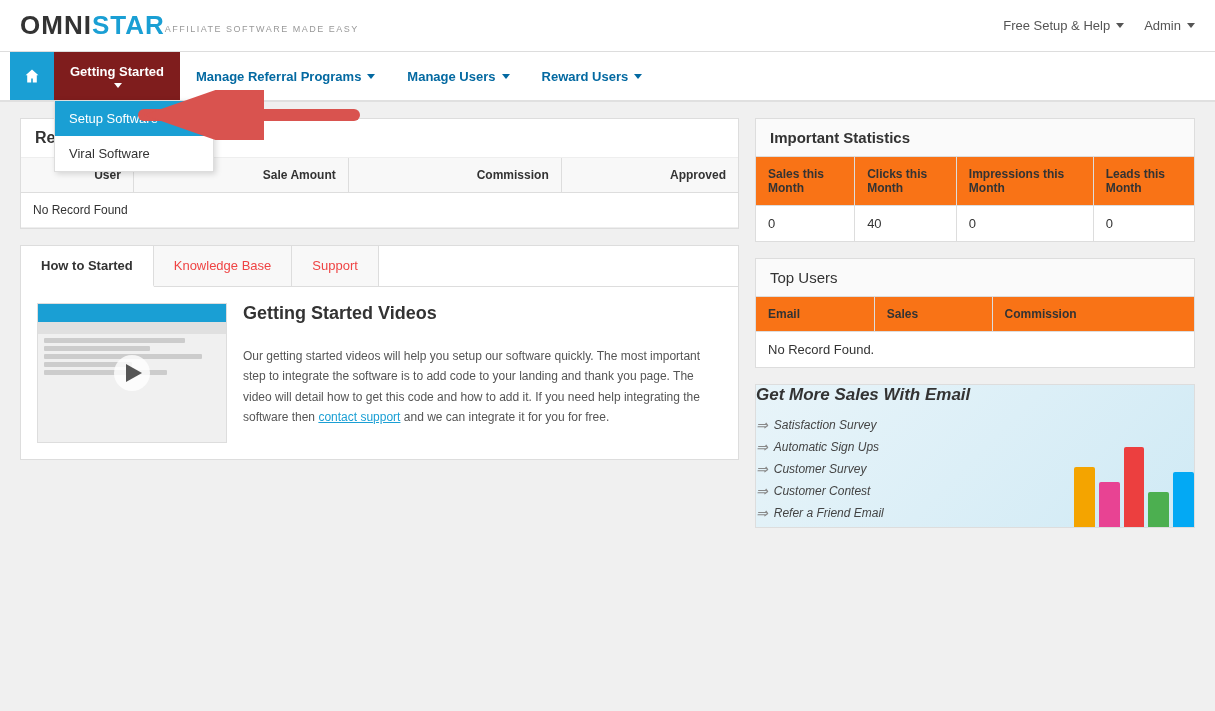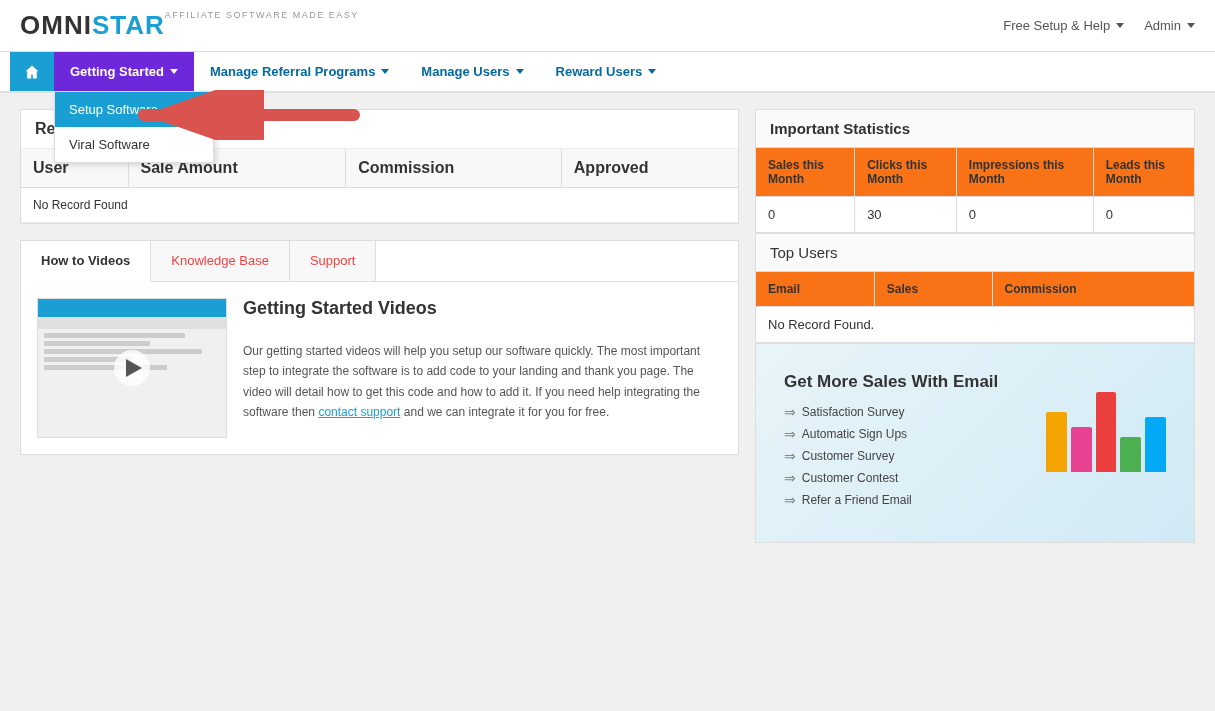--- a/index.html
+++ b/index.html
@@ -11,21 +11,21 @@
       border-bottom: 1px solid #ddd;
       padding: 10px 20px;
       display: flex;
       align-items: center;
       justify-content: space-between;
     }
     #logo-area { display: flex; flex-direction: row; }
     #logo-text { display: flex; align-items: baseline; }
     .logo-omni { font-size: 26px; font-weight: bold; color: #333; letter-spacing: 1px; }
     .logo-star { font-size: 26px; font-weight: bold; color: #1a9fd4; letter-spacing: 1px; }
-    .logo-sub { font-size: 9px; color: #999; letter-spacing: 1.5px; margin-top: 0; }
+    .logo-sub { font-size: 9px; color: #999; letter-spacing: 1.5px; margin-top: 14px; }
     #header-right { display: flex; gap: 20px; align-items: center; }
     .header-link { color: #555; font-size: 13px; cursor: pointer; display: flex; align-items: center; gap: 4px; }
     .caret { display: inline-block; width: 0; height: 0; border-left: 4px solid transparent; border-right: 4px solid transparent; border-top: 5px solid currentColor; margin-left: 2px; }
 
     
     #navbar {
       background: #fff;
       border-bottom: 2px solid #e0e0e0;
       padding: 0 10px;
       display: flex;
@@ -45,21 +45,21 @@
       font-size: 13px;
       font-weight: bold;
       color: #0369a1;
       cursor: pointer;
       display: flex;
       align-items: center;
       gap: 4px;
       position: relative;
       white-space: nowrap;
     }
-    .nav-item.active { background: #6d28d9; color: #fff; }
+    .nav-item.active { background: #7f1d1d; color: #fff; flex-direction: column; }
     .nav-item.active .caret { border-top-color: #fff; }
 
     
     .dropdown-menu {
       position: absolute;
       top: 100%;
       left: 0;
       background: #fff;
       border: 1px solid #ddd;
       box-shadow: 2px 2px 6px rgba(0,0,0,0.15);
@@ -79,29 +79,29 @@
     .nav-arrow {
       position: absolute;
       left: 60px;
       top: 38px;
       z-index: 200;
     }
 
     
     #main { display: flex; gap: 16px; padding: 16px 20px; }
     #left-col { flex: 1; display: flex; flex-direction: column; gap: 16px; }
-    #right-col { width: 440px; display: flex; flex-direction: column; gap: 0; }
+    #right-col { width: 440px; display: flex; flex-direction: column; gap: 16px; }
 
     
     .panel { background: #fff; border: 1px solid #ddd; }
     .panel-title { font-size: 16px; font-weight: bold; padding: 10px 14px; border-bottom: 1px solid #eee; }
 
     
     .data-table { width: 100%; border-collapse: collapse; }
-    .data-table th { background: #f8f8f8; padding: 10px 12px; text-align: left; font-size: 16px; font-weight: bold; border-bottom: 1px solid #ddd; border-right: 1px solid #ddd; }
+    .data-table th { background: #f8f8f8; padding: 10px 12px; text-align: right; font-size: 12px; font-weight: bold; border-bottom: 1px solid #ddd; border-right: 1px solid #ddd; }
     .data-table th:last-child { border-right: none; }
     .data-table td { padding: 10px 12px; border-bottom: 1px solid #eee; font-size: 12px; }
 
     
     .stats-panel { background: #fff; border: 1px solid #ddd; }
     .stats-header { font-size: 15px; font-weight: bold; padding: 10px 14px; border-bottom: 1px solid #ddd; background: #fafafa; }
     .stats-table { width: 100%; border-collapse: collapse; }
     .stats-table th { padding: 10px 12px; font-size: 12px; font-weight: bold; border-bottom: 1px solid #ddd; border-right: 1px solid #ddd; background: #f97316; text-align: left; }
     .stats-table th:last-child { border-right: none; }
     .stats-table td { padding: 10px 12px; font-size: 13px; border-right: 1px solid #ddd; }
@@ -157,24 +157,25 @@
     .video-link { color: #1a9fd4; text-decoration: underline; cursor: pointer; }
 
     
     .top-users { background: #fff; border: 1px solid #ddd; }
     .top-users-header { font-size: 15px; font-weight: normal; padding: 10px 14px; border-bottom: 1px solid #ddd; background: #fafafa; }
 
     
     .email-promo {
       background: linear-gradient(135deg, #e8f4f9 0%, #d0eaf5 100%);
       border: 1px solid #ddd;
-      padding: 28px;
+      padding: 0;
       display: flex;
       gap: 10px;
-      align-items: flex-start;
+      align-items: flex-end;
+      font-style: italic;
     }
     .promo-text { flex: 1; }
     .promo-title { font-size: 17px; font-weight: bold; color: #333; margin-bottom: 12px; }
     .promo-item { display: flex; align-items: center; gap: 6px; margin-bottom: 6px; font-size: 12px; color: #444; }
     .promo-arrow { color: #888; font-size: 14px; }
     .chart-area { width: 120px; display: flex; align-items: flex-end; gap: 4px; height: 100px; }
     .bar { width: 22px; border-radius: 2px 2px 0 0; }
   </style>
 </head>
 <body>
@@ -263,21 +264,21 @@
         <tbody>
           <tr>
             <td colspan="4">No Record Found</td>
           </tr>
         </tbody>
       </table>
     </div>
 
     <div class="tabs-container">
       <div class="tabs-header">
-        <div class="tab-btn active">How to Videos</div>
+        <div class="tab-btn active">How to Started</div>
         <div class="tab-btn">Knowledge Base</div>
         <div class="tab-btn">Support</div>
       </div>
       <div class="tab-content">
 
         <div class="video-thumb">
           <div class="video-thumb-inner">
             <div class="thumb-bar"></div>
             <div class="thumb-nav"></div>
             <div class="thumb-body">
@@ -315,21 +316,21 @@
           <tr>
             <th>Sales this Month</th>
             <th>Clicks this Month</th>
             <th>Impressions this Month</th>
             <th>Leads this Month</th>
           </tr>
         </thead>
         <tbody>
           <tr>
             <td>0</td>
-            <td>30</td>
+            <td>40</td>
             <td>0</td>
             <td>0</td>
           </tr>
         </tbody>
       </table>
     </div>
 
     <div class="top-users">
       <div class="top-users-header">Top Users</div>
       <table class="stats-table">

